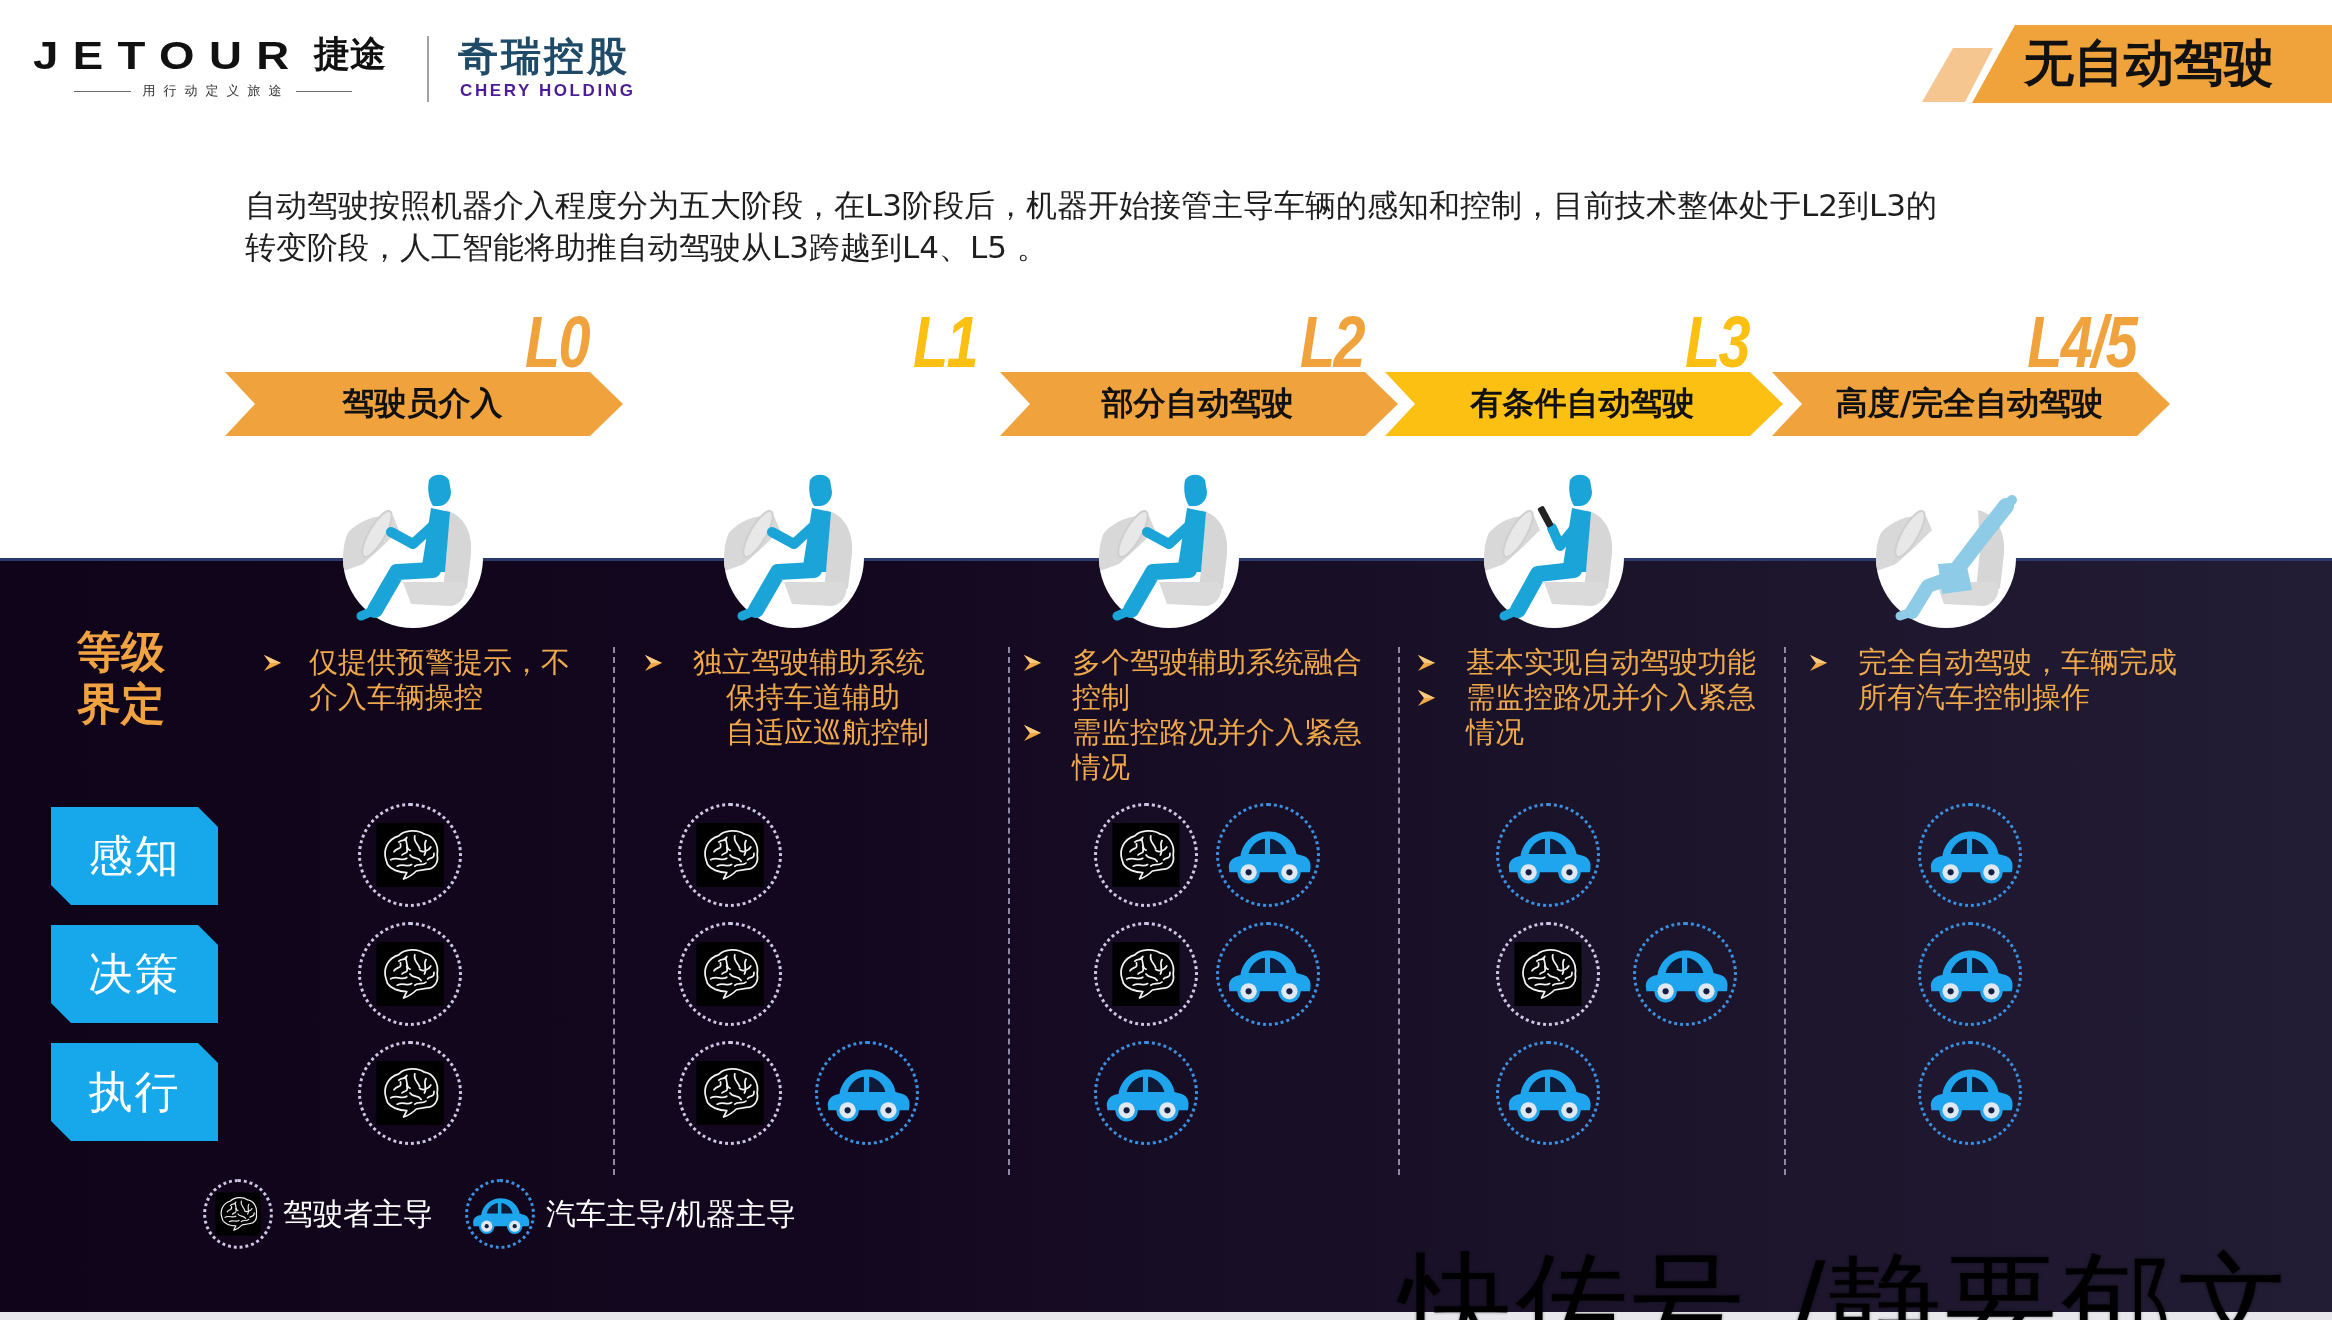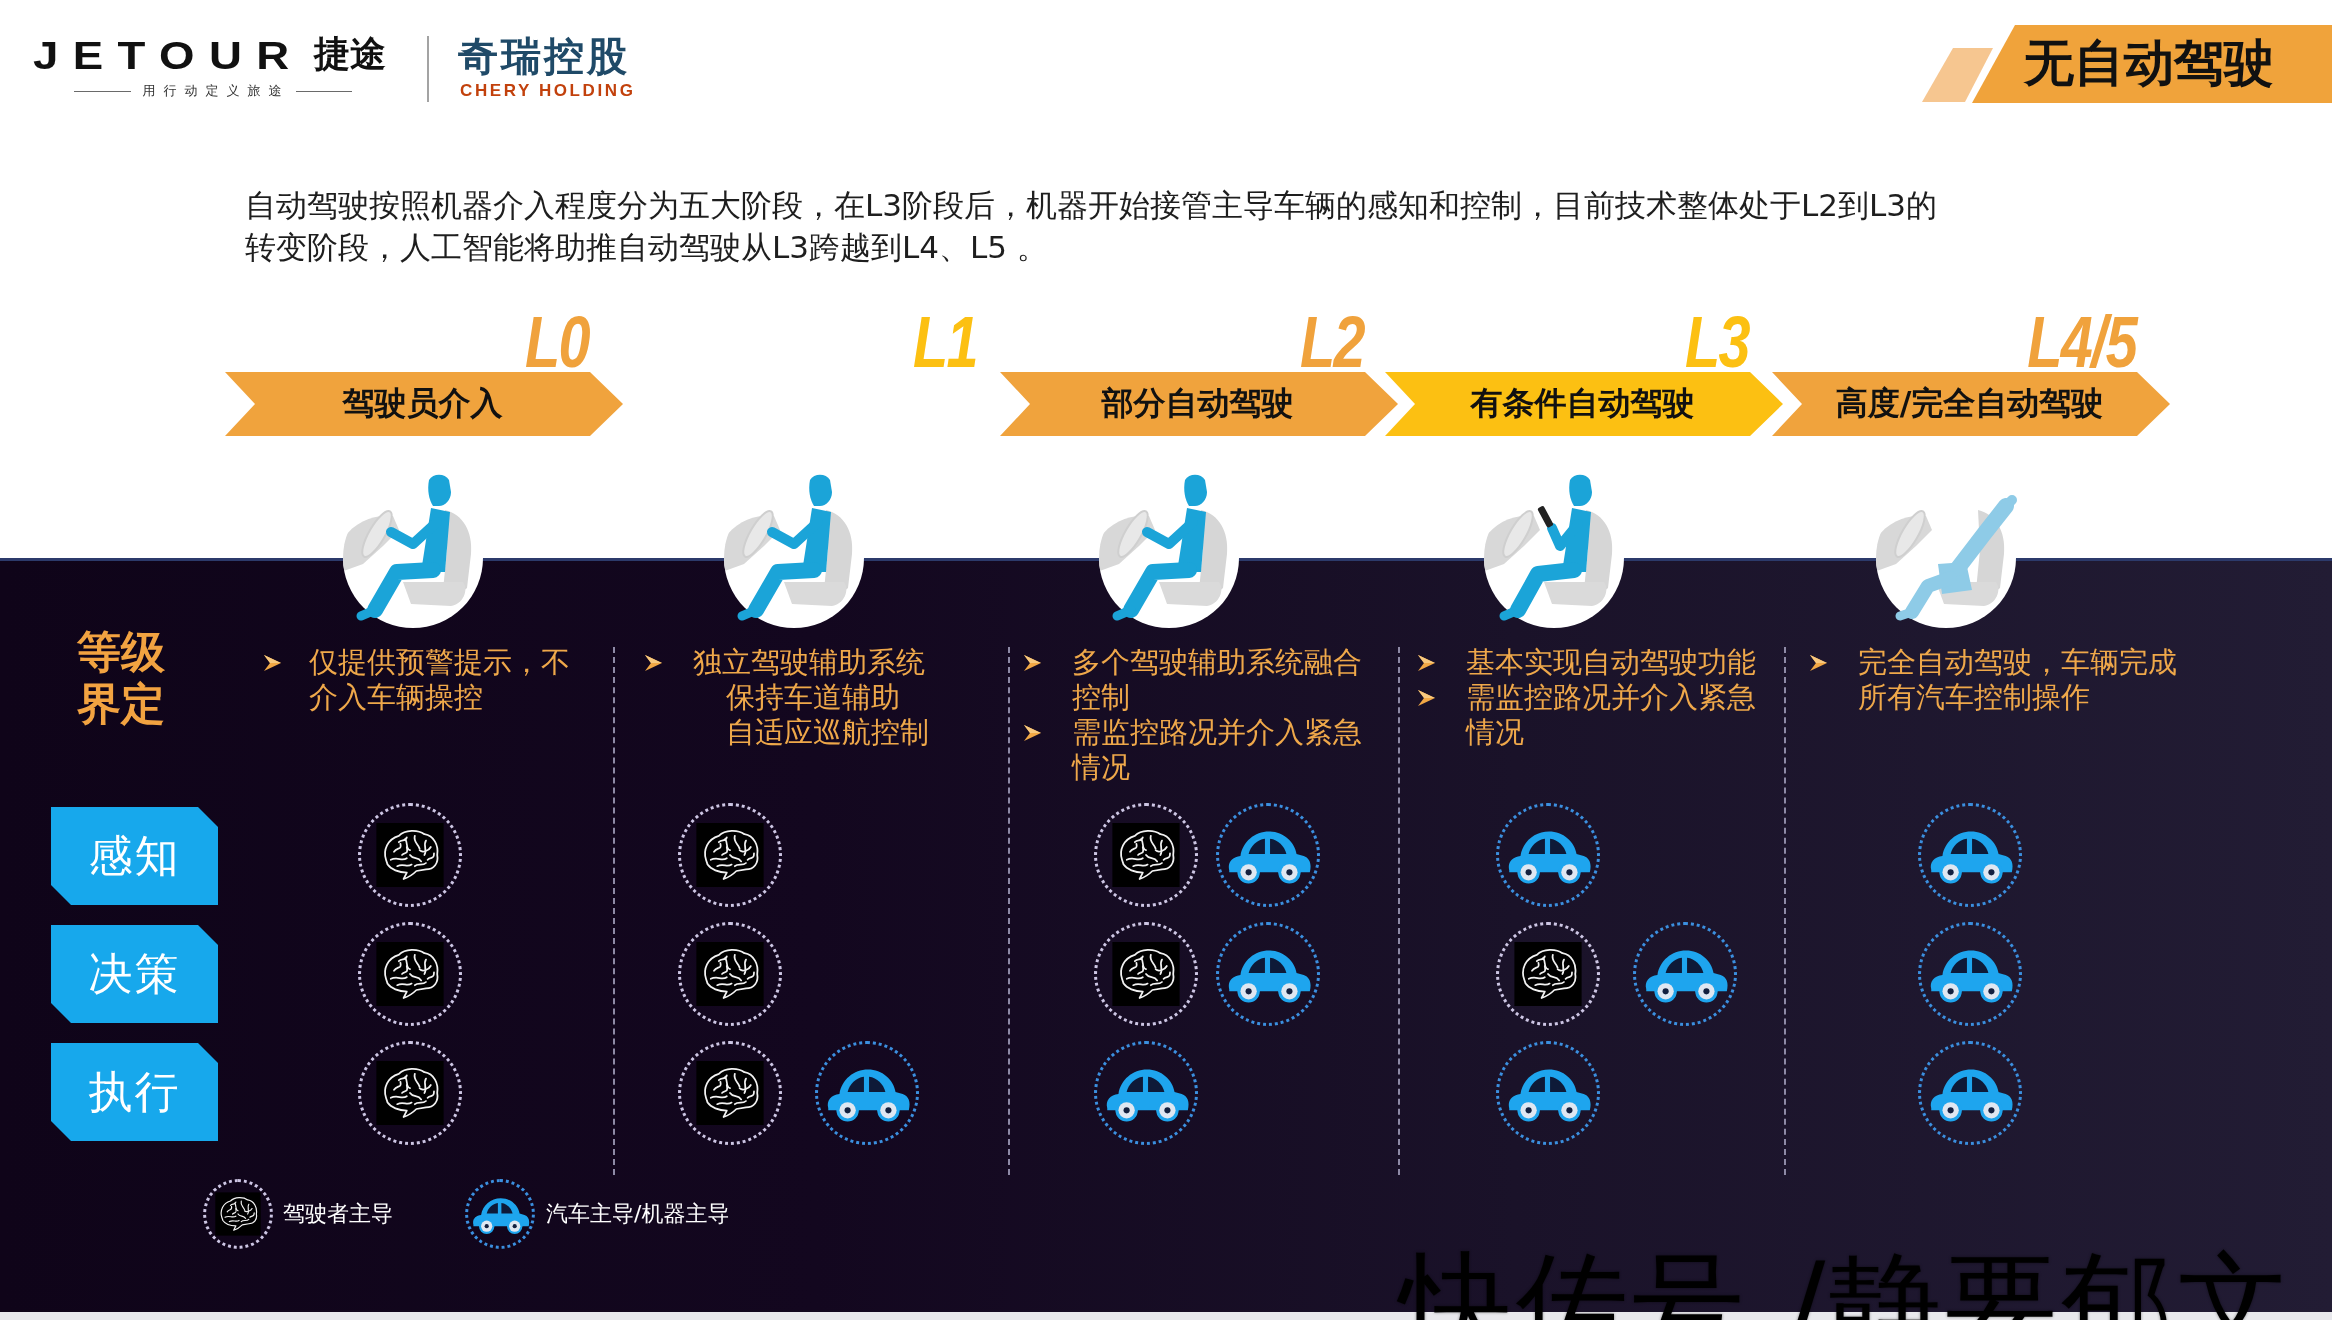--- a/index.html
+++ b/index.html
@@ -8,21 +8,21 @@
 .abs{position:absolute}
 
 
 .jetour-word{left:33px;top:37px;font-family:"Liberation Sans",sans-serif;font-weight:bold;font-size:38px;line-height:1;letter-spacing:12px;color:#111;transform:scaleX(1.2);transform-origin:left top;white-space:nowrap}
 .jetour-cn{left:314px;top:36px;font-weight:bold;font-size:36px;line-height:1;color:#111;white-space:nowrap}
 .slogan{left:74px;top:83px;width:278px;height:16px;display:flex;align-items:center}
 .slogan .ln{flex:1;height:1px;background:#6a6a6a}
 .slogan .tx{font-size:13px;letter-spacing:8px;color:#333;padding:0 6px 0 12px;white-space:nowrap;line-height:16px}
 .hdr-divider{left:427px;top:36px;width:2px;height:66px;background:#a3a3a3}
 .chery-cn{left:458px;top:36px;font-weight:bold;font-size:40px;line-height:1;letter-spacing:3px;color:#1F4A68;white-space:nowrap}
-.chery-en{left:460px;top:82px;font-family:"Liberation Sans",sans-serif;font-weight:bold;font-size:17px;line-height:1;letter-spacing:2.6px;color:#c2410c;white-space:nowrap}
+.chery-en{left:460px;top:82px;font-family:"Liberation Sans",sans-serif;font-weight:bold;font-size:17px;line-height:1;letter-spacing:2.6px;color:#4c1d95;white-space:nowrap}
 
 .title-strip{left:1922px;top:48px;width:71px;height:54px;background:#F6C690;clip-path:polygon(31px 0,71px 0,43px 100%,0 100%)}
 .title-banner{left:1972px;top:25px;width:360px;height:78px;background:#F0A33B;clip-path:polygon(43px 0,100% 0,100% 100%,0 100%)}
 .title-text{left:2024px;top:33px;font-weight:bold;font-size:50px;line-height:60px;color:#111;white-space:nowrap}
 
 
 .intro{left:245px;top:184px;font-size:31px;line-height:42px;color:#1e1e1e;white-space:nowrap}
 
 
 .level{position:absolute;top:300px;width:398px;height:140px}
@@ -77,21 +77,21 @@
 .slot:not([data-icon]){display:none}
 .slot .ring{position:absolute;left:0;top:0;right:0;bottom:0;border-radius:50%;border:3px dotted #cdc6e4}
 .slot[data-icon="machine"] .ring{border-color:#3b8fdf}
 .slot .ic-brain{position:absolute;left:12px;top:12px;width:80px;height:80px}
 .slot .ic-car{position:absolute;left:1px;top:2px;width:102px;height:102px}
 .slot.small{width:70px;height:70px}
 .slot.small .ic-brain{left:8px;top:8px;width:54px;height:54px}
 .slot.small .ic-car{left:0;top:1px;width:70px;height:70px}
 .r0{top:803px}.r1{top:922px}.r2{top:1041px}
 
-.legend-label{top:1196px;font-size:22px;line-height:36px;color:#ffffff;white-space:nowrap}
+.legend-label{top:1196px;font-size:30px;line-height:36px;color:#ffffff;white-space:nowrap}
 
 .watermark{left:1400px;top:1248px;font-size:112px;line-height:1;color:#000000;letter-spacing:4px;white-space:nowrap;text-shadow:0 0 3px rgba(0,0,0,.45);z-index:10}
 </style>
 </head>
 <body>
 
 <svg width="0" height="0" style="position:absolute" aria-hidden="true">
   <defs>
     <clipPath id="drv-clip">
         <circle cx="80" cy="88" r="70"></circle>

